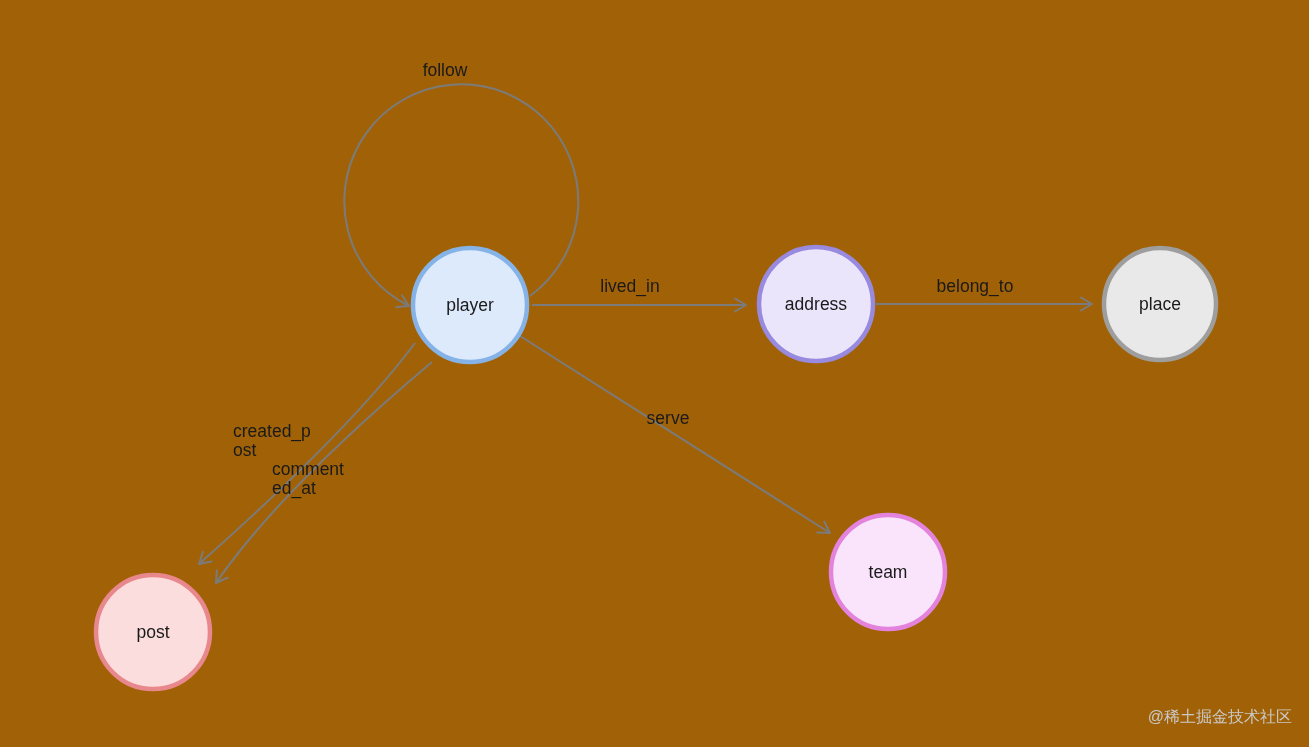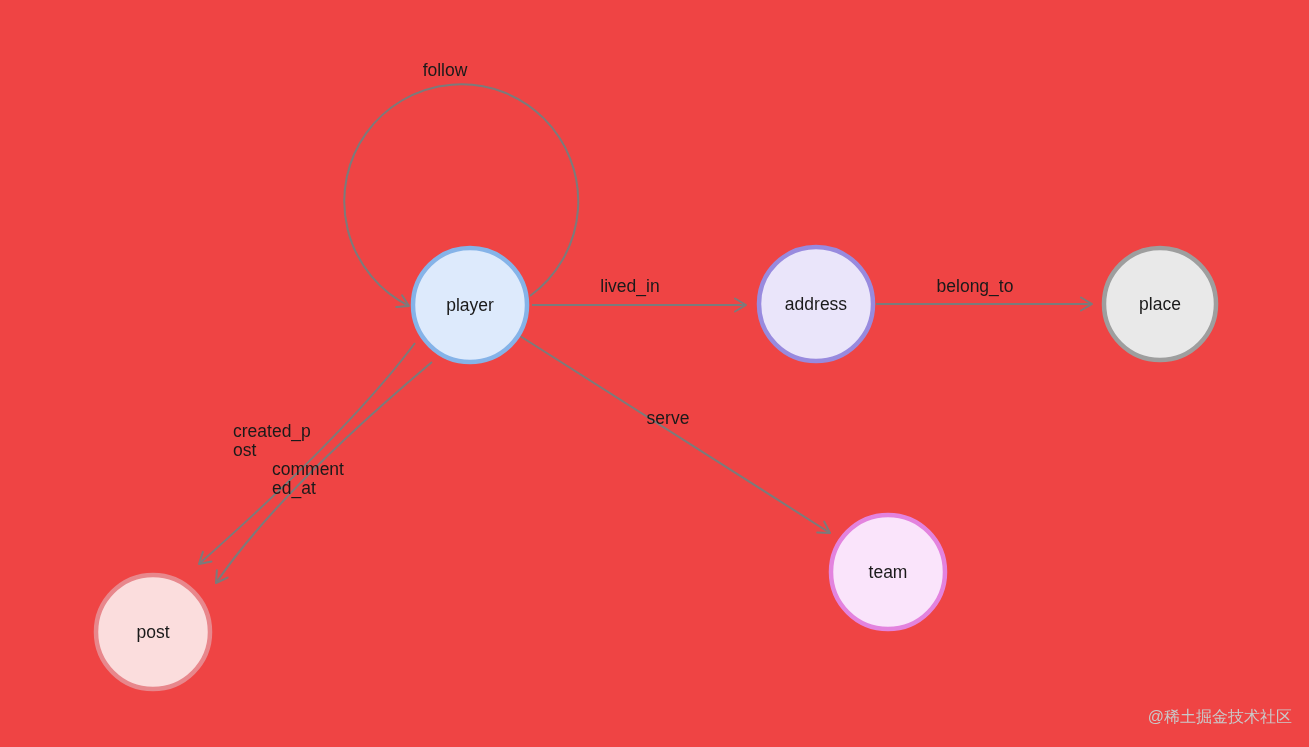--- a/index.html
+++ b/index.html
@@ -7,21 +7,21 @@
     padding: 0;
     background: #ffffff;
     width: 1309px;
     height: 747px;
     overflow: hidden;
   }
   .canvas-wrap {
     position: relative;
     width: 1309px;
     height: 747px;
-    background: #ef4444;
+    background: #a16207;
   }
   svg {
     display: block;
     font-family: "Liberation Sans", sans-serif;
   }
   marker { overflow: visible; }
   .node-circle { stroke-width: 4.5px; }
   .edge { fill: none; stroke-width: 2px; }
   .node-label {
     font-size: 17.5px;

